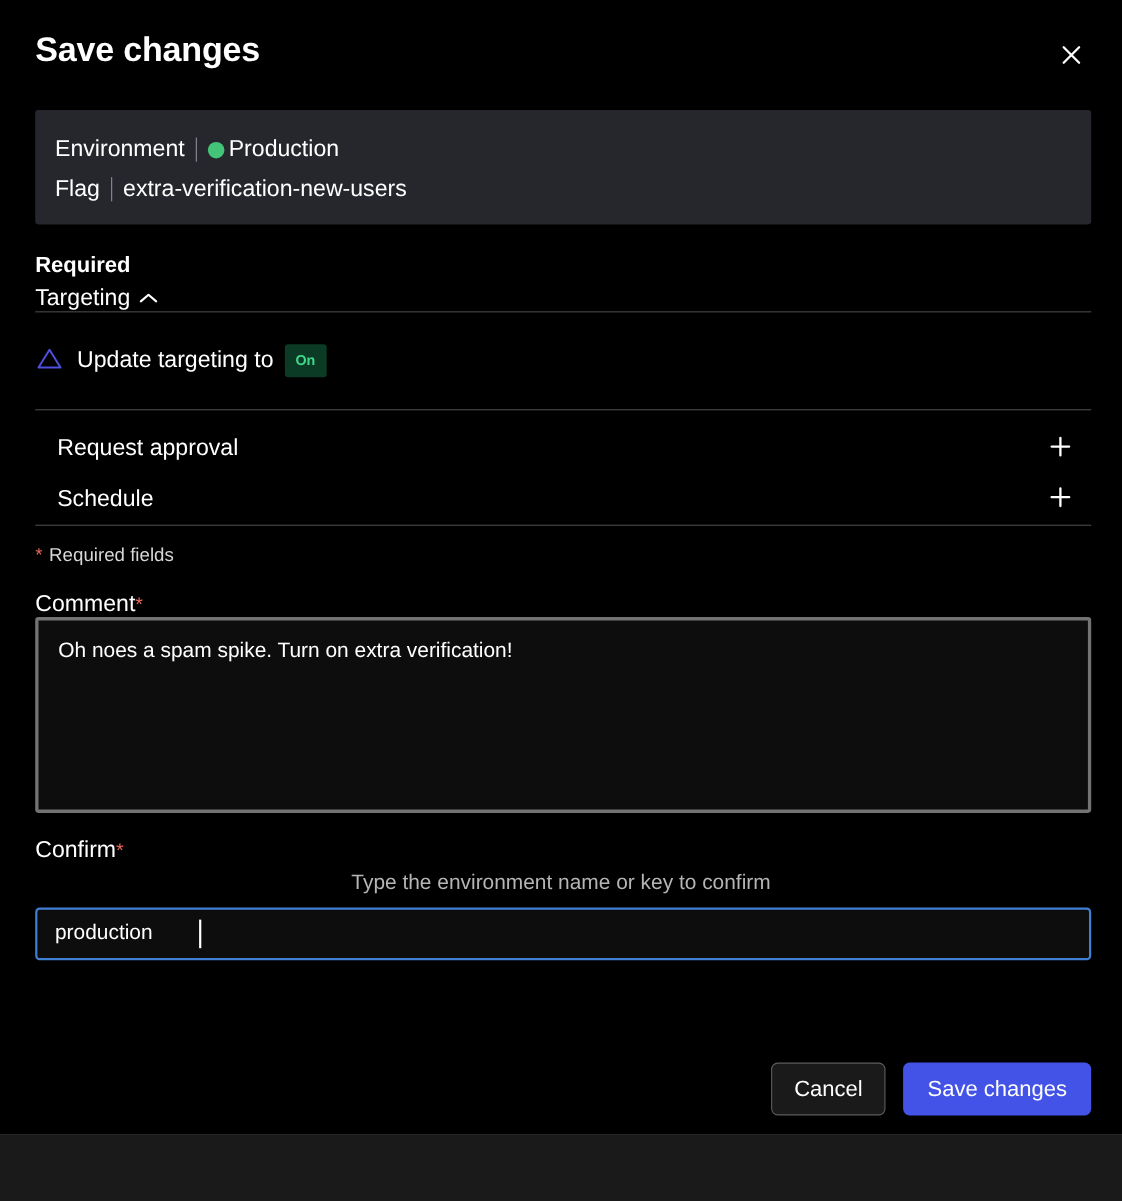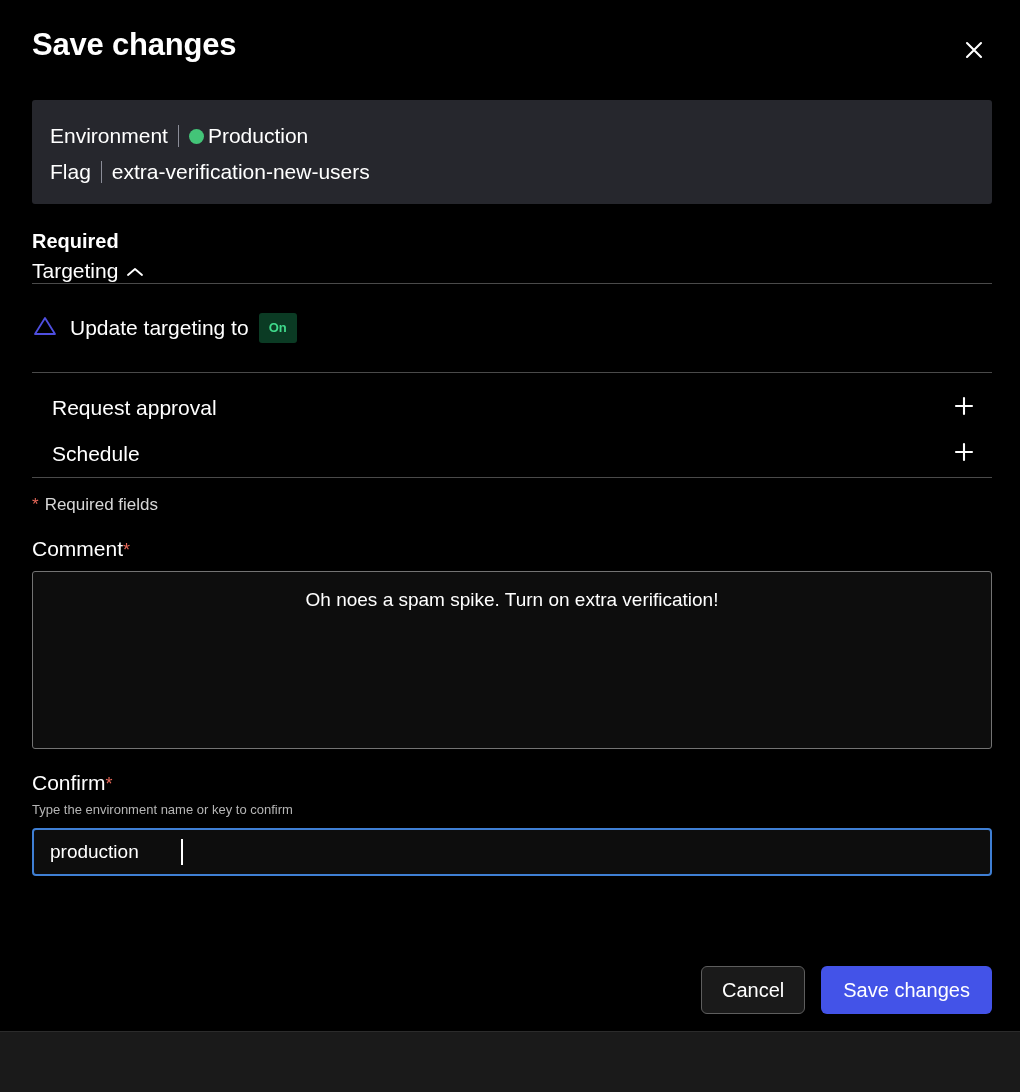--- a/index.html
+++ b/index.html
@@ -192,41 +192,40 @@
 
   .field-label {
     font-size: 21px;
     color: #ffffff;
     margin-top: 22px;
   }
   .field-label .asterisk { font-size: 18px; }
 
   textarea.comment-box {
     display: block;
-    margin-top: 10px;
     width: 960px;
     height: 178px;
     box-sizing: border-box;
     background: #0d0d0d;
-    border: 1px solid #737373;
+    border: 3px solid #737373;
     border-radius: 3px;
     color: #ffffff;
     font-family: inherit;
     font-size: 19px;
     line-height: 24px;
     padding: 16px 18px;
     resize: none;
     outline: none;
-    text-align: center;
   }
 
   .confirm-hint {
-    font-size: 13px;
+    font-size: 19px;
     color: #b5b5b5;
     margin-top: 7px;
+    text-align: center;
   }
 
   .confirm-input-wrap {
     position: relative;
     margin-top: 11px;
     width: 960px;
     height: 48px;
   }
   input.confirm-input {
     width: 960px;

